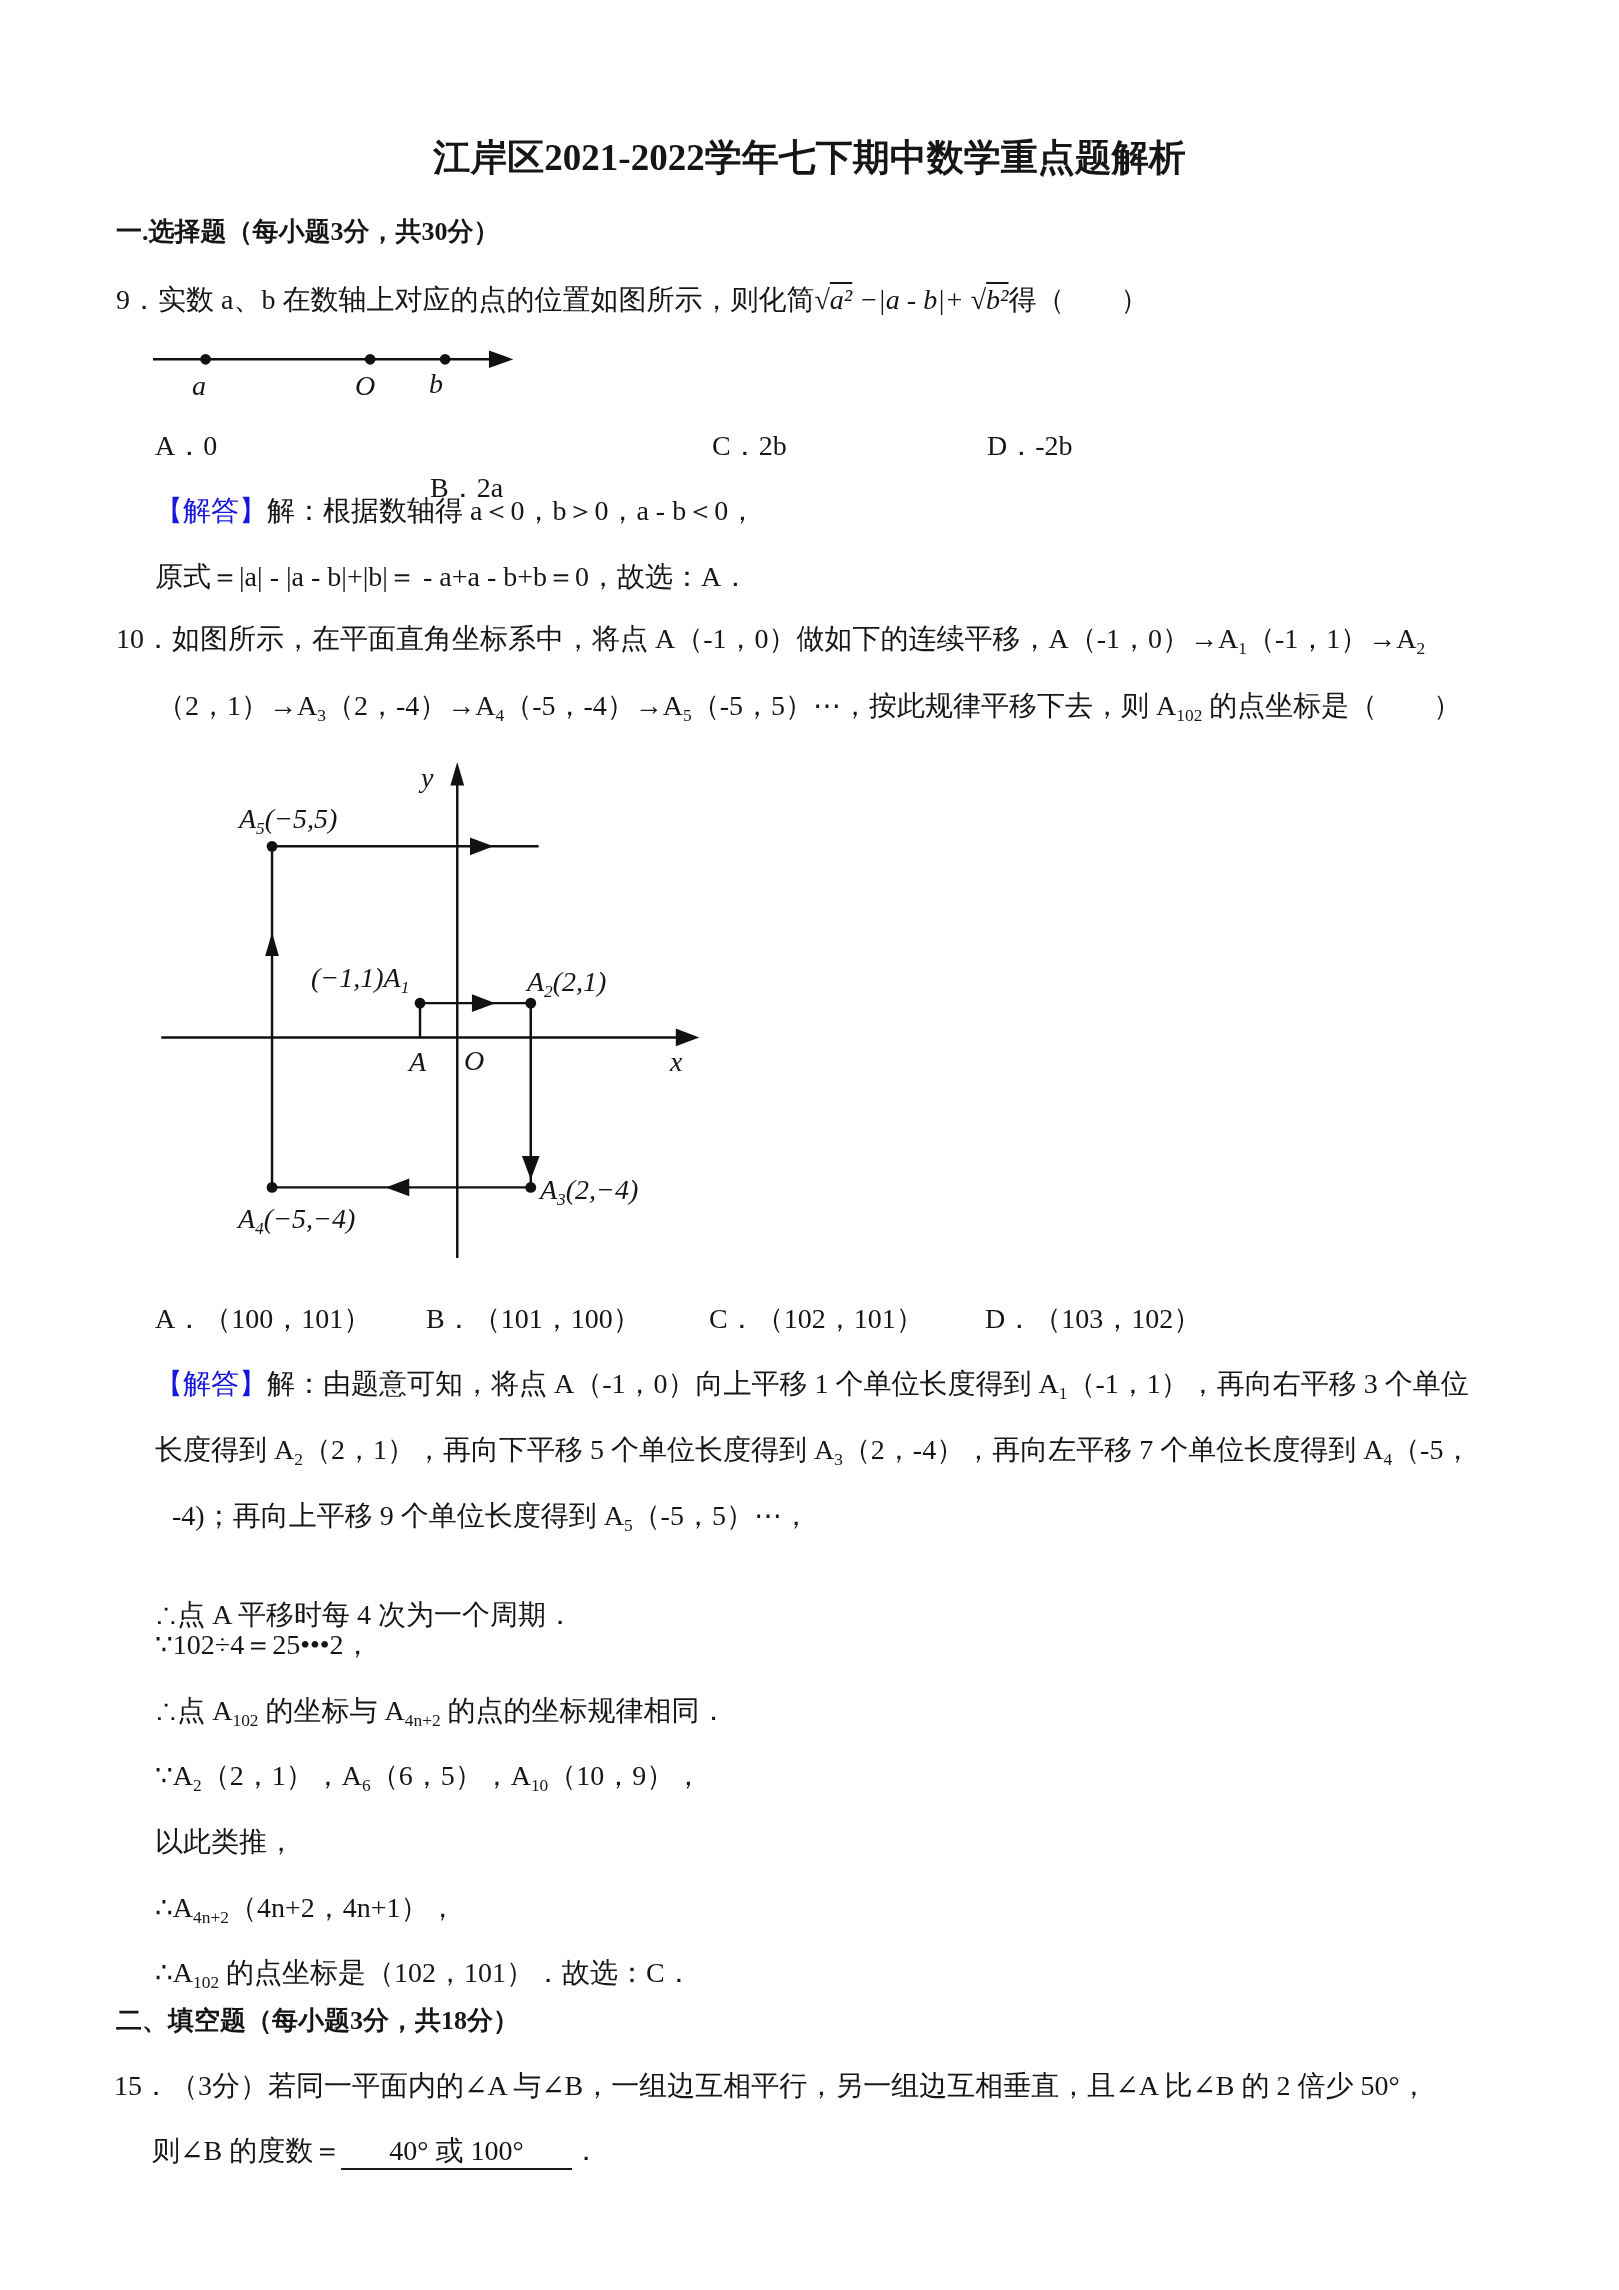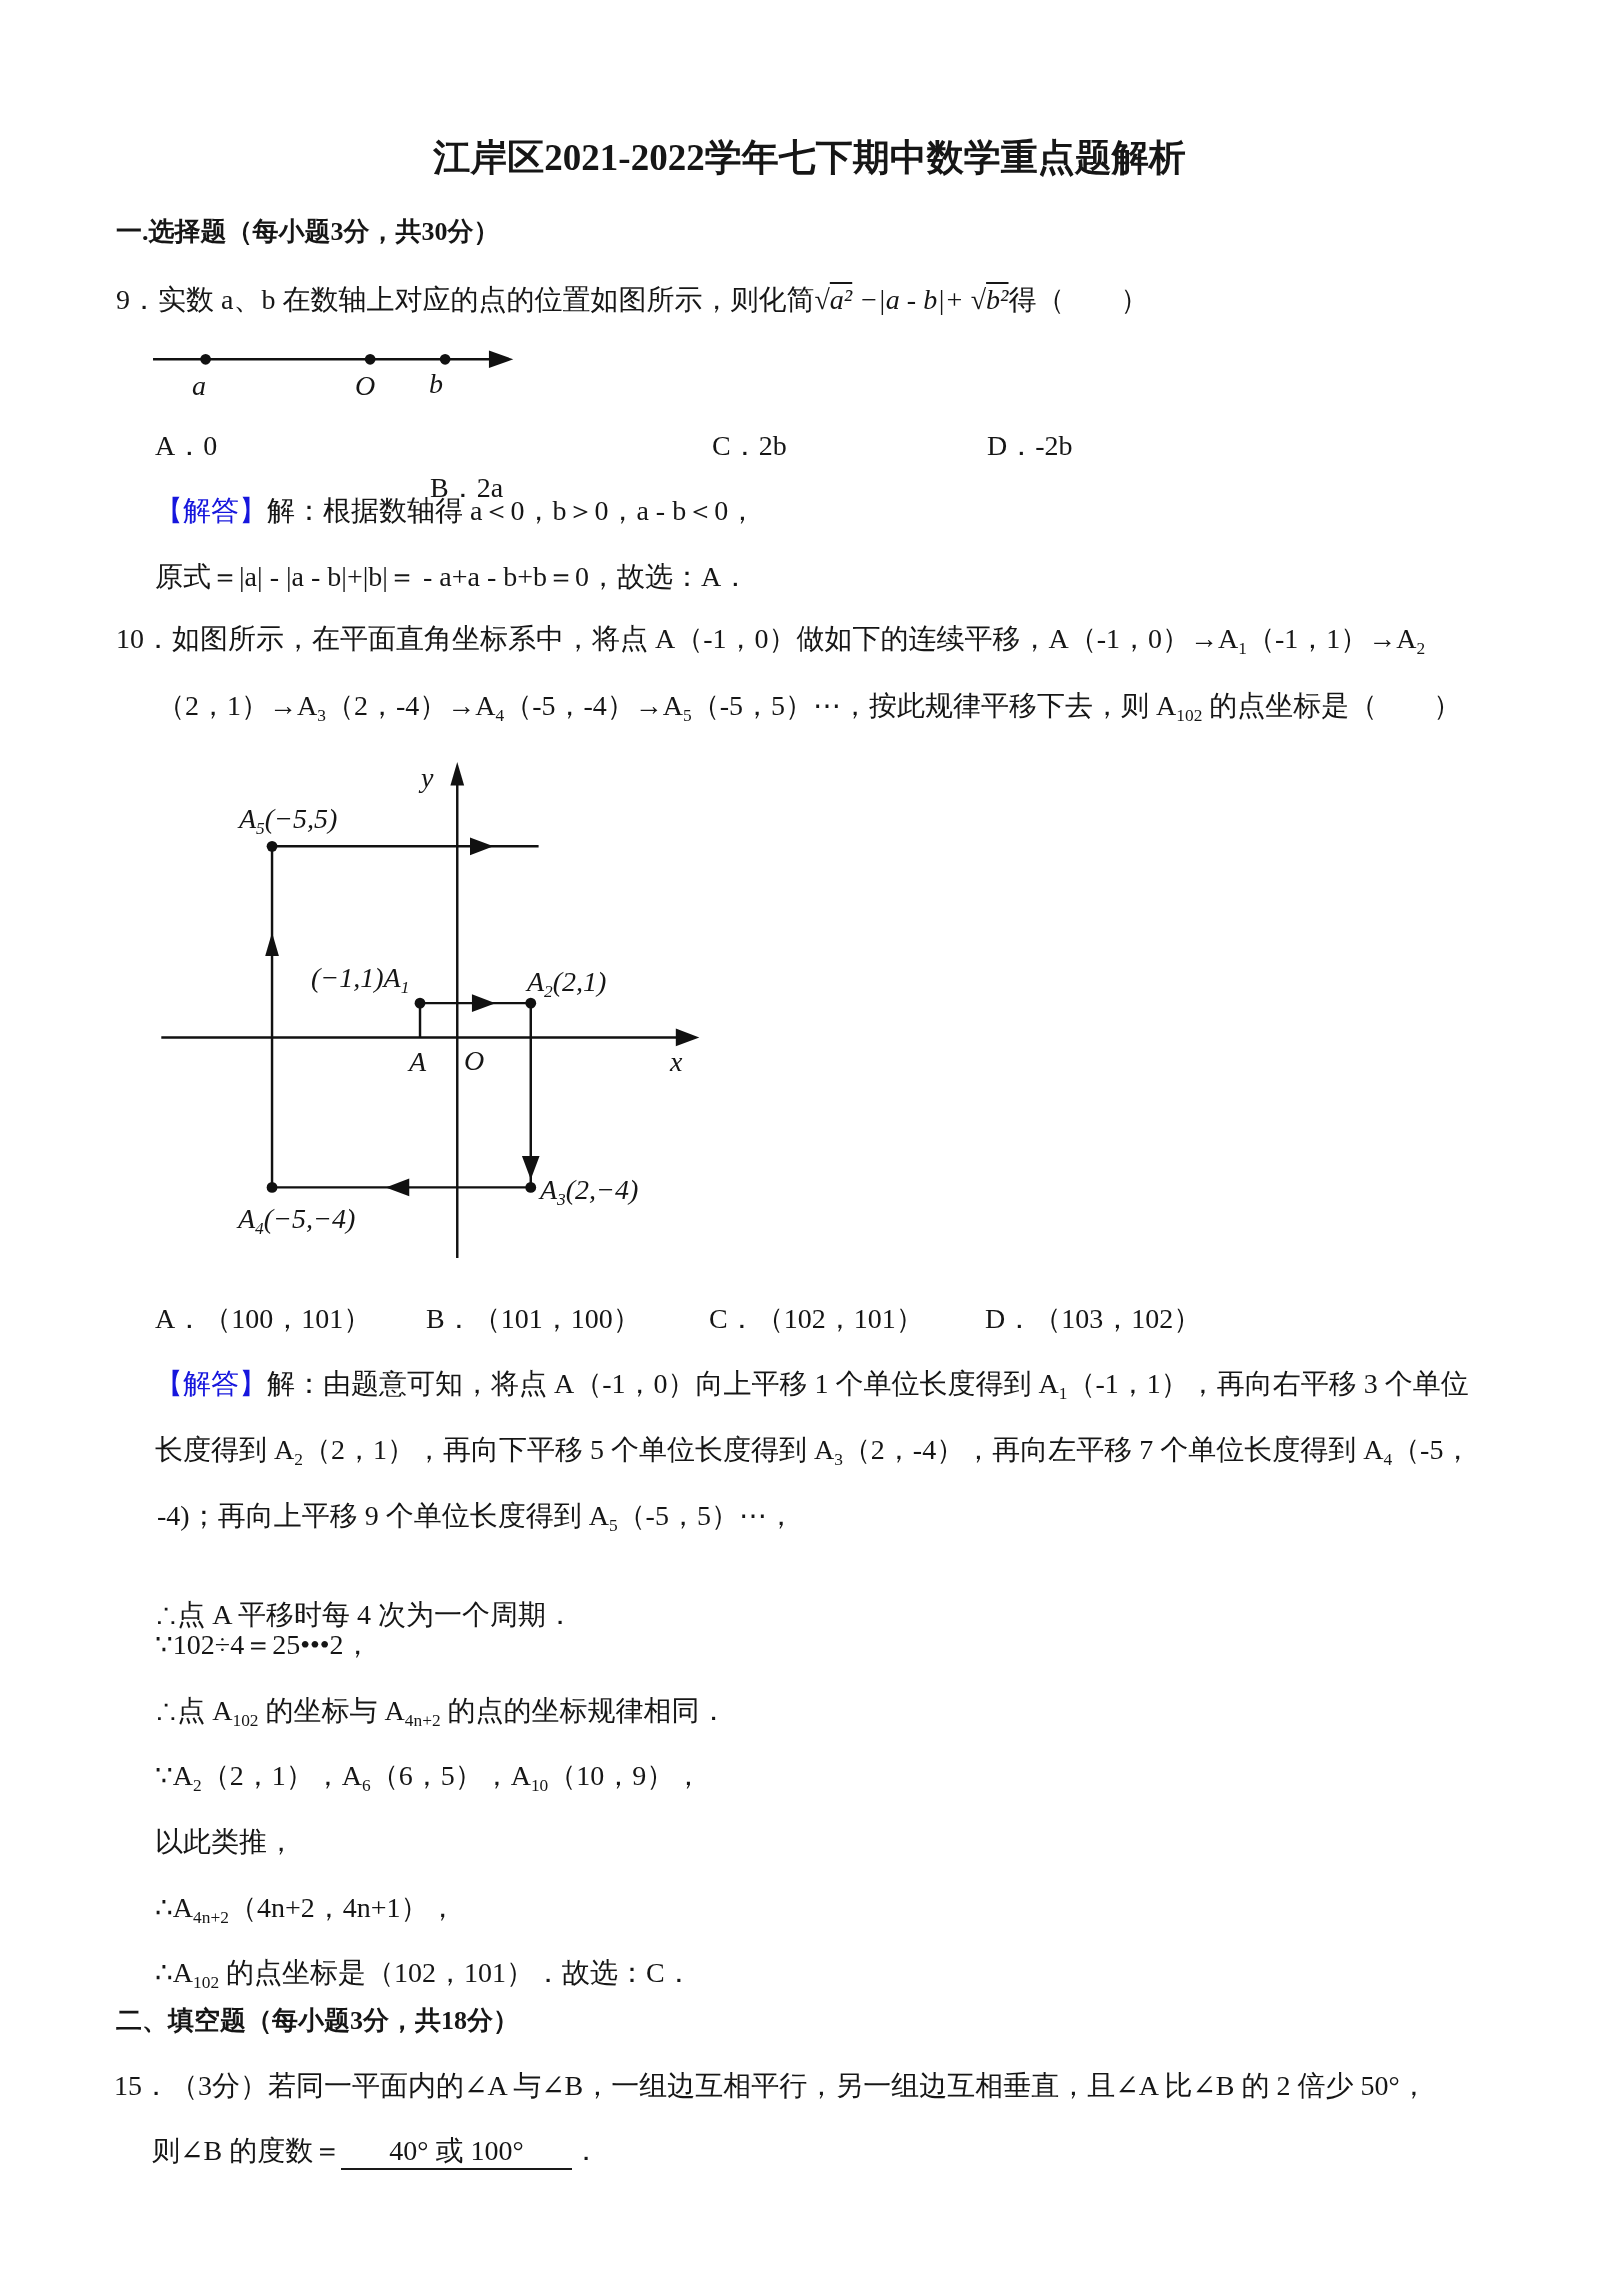--- a/index.html
+++ b/index.html
@@ -101,21 +101,21 @@
   <div class="dlabel" style="left:111px;top:443px;">A<sub>4</sub>(−5,−4)</div>
 </div>
 
 <div class="line" style="left:155px;top:1301px;">A．（100，101）</div>
 <div class="line" style="left:426px;top:1301px;">B．（101，100）</div>
 <div class="line" style="left:709px;top:1301px;">C．（102，101）</div>
 <div class="line" style="left:985px;top:1301px;">D．（103，102）</div>
 
 <div class="line" style="left:155px;top:1366px;"><span class="tag">【解答】</span><span>解：由题意可知，将点 A（-1，0）向上平移 1 个单位长度得到 A<sub>1</sub>（-1，1），再向右平移 3 个单位</span></div>
 <div class="line" style="left:155px;top:1432px;">长度得到 A<sub>2</sub>（2，1），再向下平移 5 个单位长度得到 A<sub>3</sub>（2，-4），再向左平移 7 个单位长度得到 A<sub>4</sub>（-5，</div>
-<div class="line" style="left:157px;top:1498px;">-4)；再向上平移 9 个单位长度得到 A<sub>5</sub>（-5，5）⋯，</div>
+<div class="line" style="left:172px;top:1498px;">-4)；再向上平移 9 个单位长度得到 A<sub>5</sub>（-5，5）⋯，</div>
 <div class="line" style="left:155px;top:1561px;margin-top:36px;">∴点 A 平移时每 4 次为一个周期．</div>
 <div class="line" style="left:155px;top:1627px;">∵102÷4＝25•••2，</div>
 <div class="line" style="left:155px;top:1693px;">∴点 A<sub>102</sub> 的坐标与 A<sub>4n+2</sub> 的点的坐标规律相同．</div>
 <div class="line" style="left:155px;top:1758px;">∵A<sub>2</sub>（2，1），A<sub>6</sub>（6，5），A<sub>10</sub>（10，9），</div>
 <div class="line" style="left:155px;top:1824px;">以此类推，</div>
 <div class="line" style="left:155px;top:1890px;">∴A<sub>4n+2</sub>（4n+2，4n+1），</div>
 <div class="line" style="left:155px;top:1955px;">∴A<sub>102</sub> 的点坐标是（102，101）．故选：C．</div>
 
 <div class="line bold" style="left:116px;top:2003px;">二、填空题（每小题3分，共18分）</div>
 

